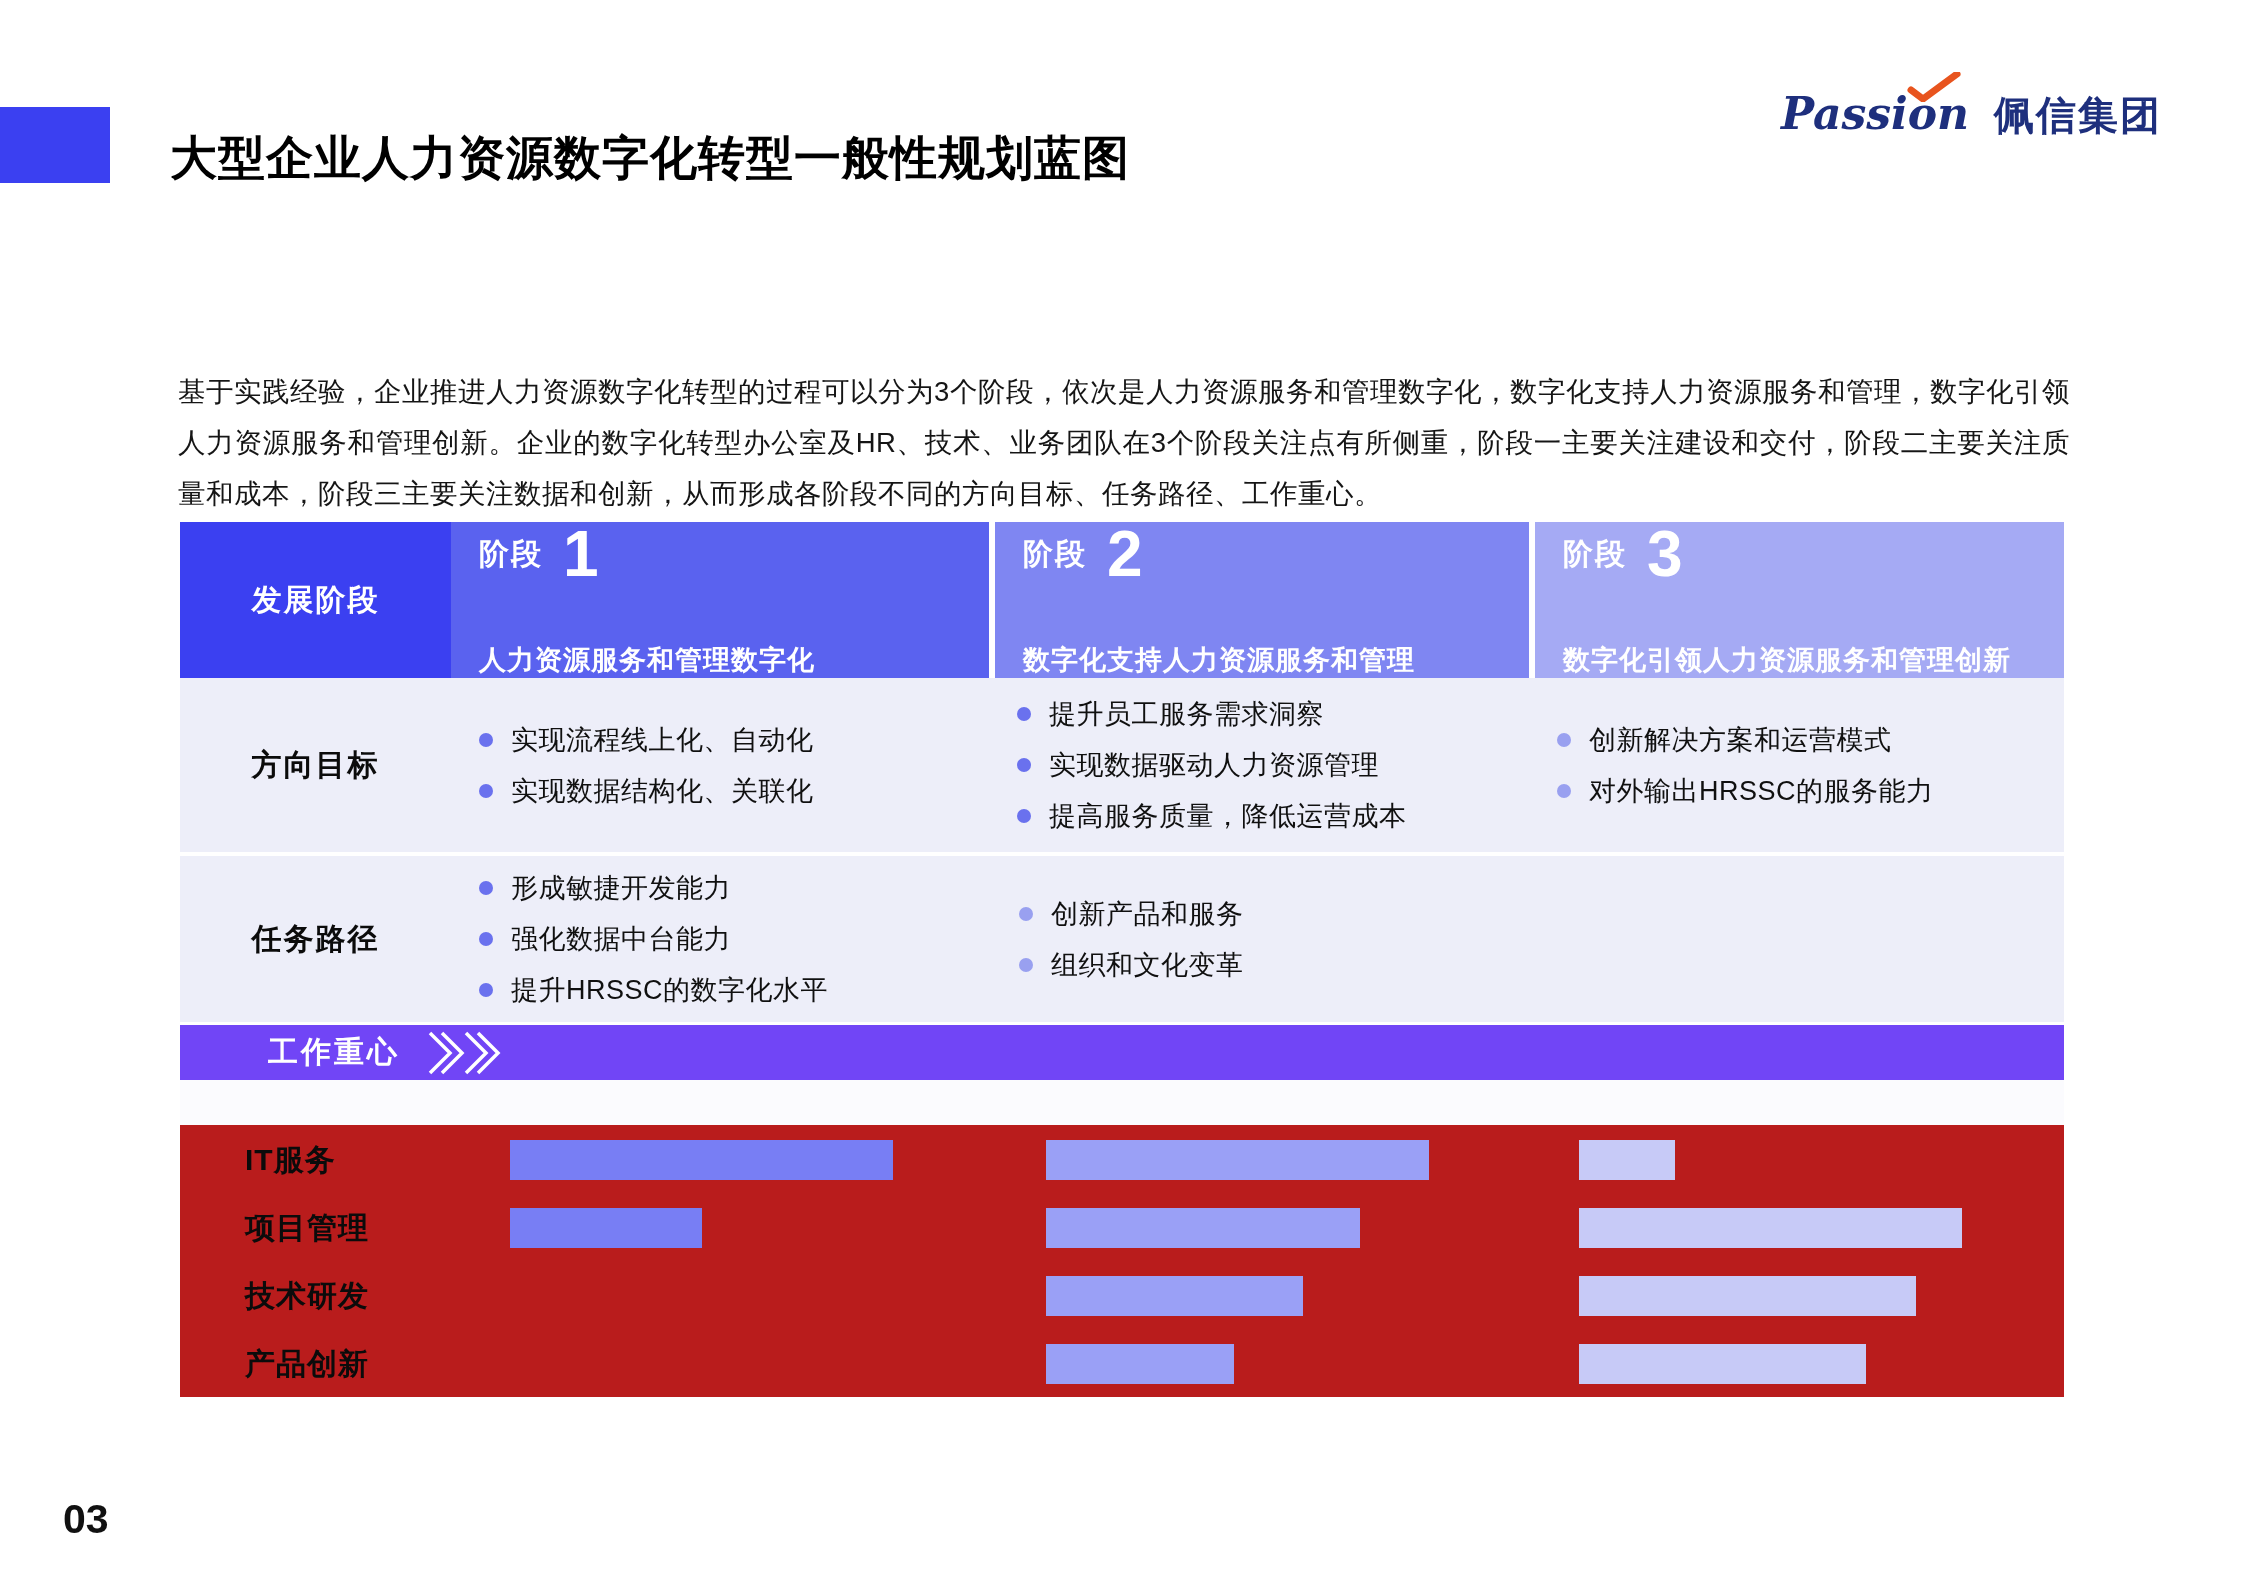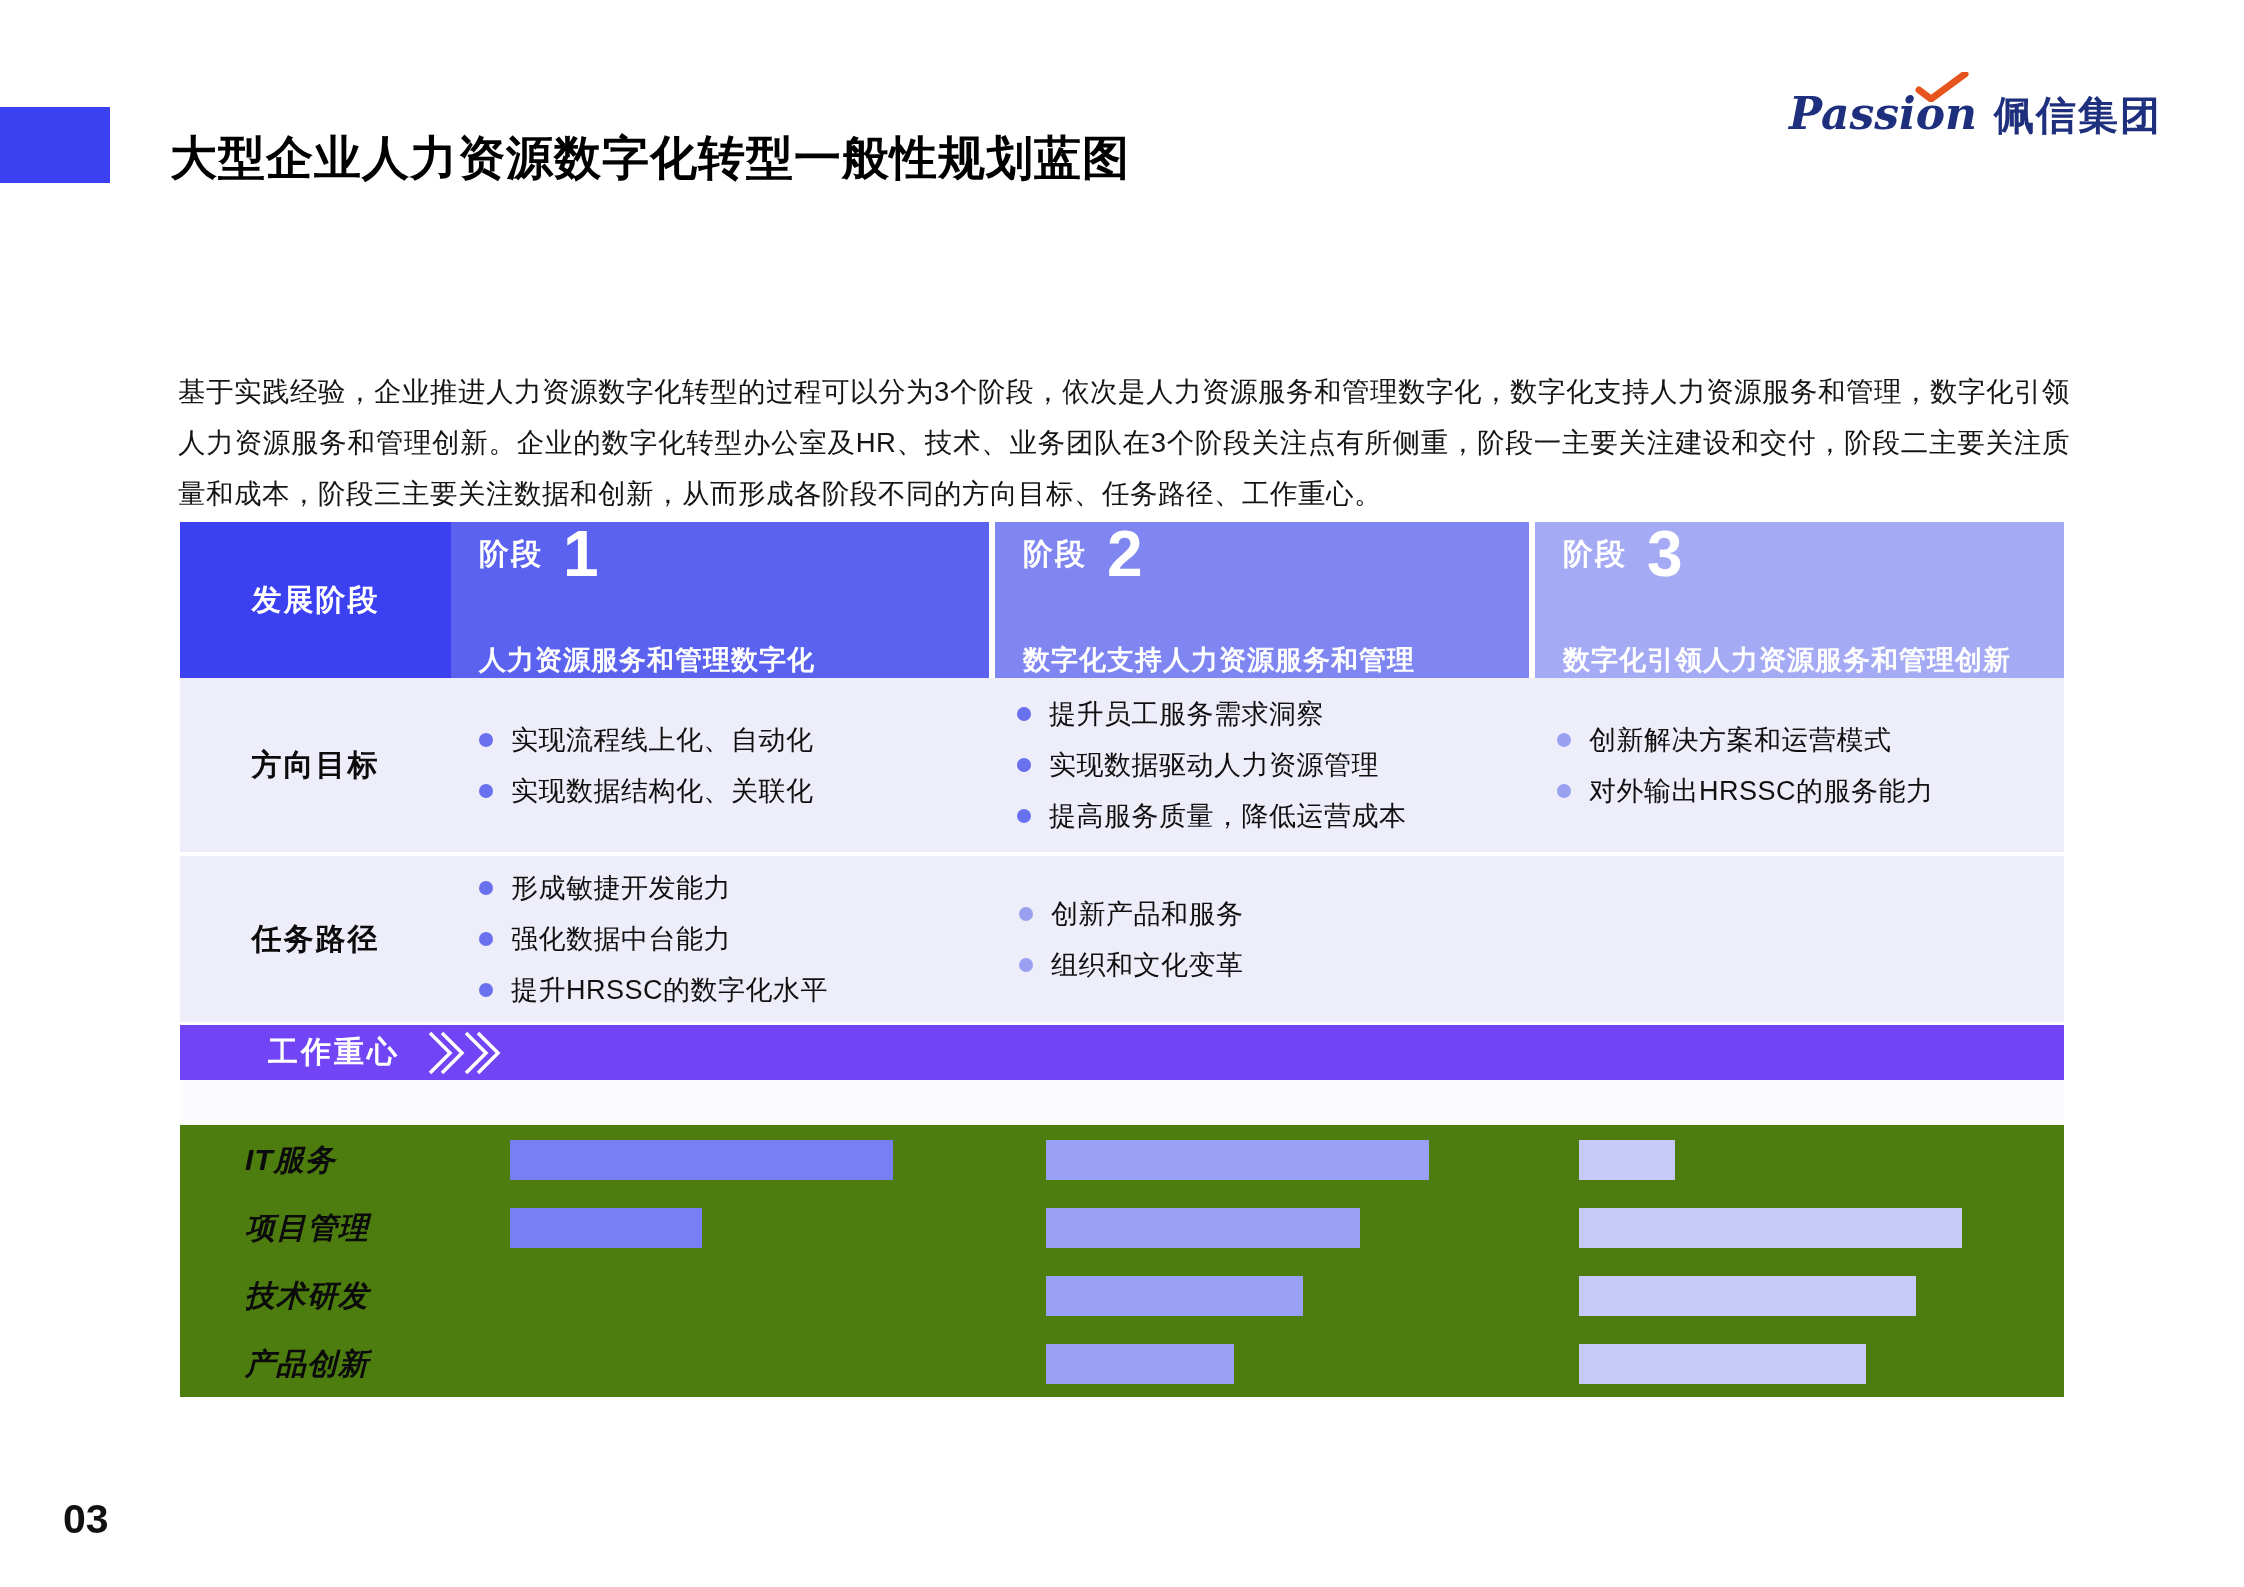--- a/index.html
+++ b/index.html
@@ -2,21 +2,21 @@
 <html><head>
 <meta charset="utf-8">
 <style>
   html,body{margin:0;padding:0;background:#ffffff;}
   body{font-family:"Liberation Sans","DejaVu Sans",sans-serif;color:#111;}
   .slide{position:relative;width:2244px;height:1587px;background:#ffffff;overflow:hidden;}
 
   
   .accent-bar{position:absolute;left:0;top:107px;width:110px;height:76px;background:#3B40F1;}
   .page-title{position:absolute;left:170px;top:96px;font-size:47px;font-weight:bold;color:#000;letter-spacing:1px;white-space:nowrap;}
-  .logo{position:absolute;right:82px;top:88px;display:flex;align-items:baseline;gap:17px;}
+  .logo{position:absolute;right:82px;top:88px;display:flex;align-items:baseline;gap:25px;}
   .logo-passion{font-family:"DejaVu Serif","Liberation Serif",serif;font-style:italic;font-weight:bold;font-size:44px;color:#1E2F7D;position:relative;}
   .logo-check{position:absolute;right:8px;top:-16px;}
   .logo-cn{font-size:40px;font-weight:bold;color:#1E2F7D;letter-spacing:2px;}
 
   
   .intro{position:absolute;left:178px;top:338px;width:1892px;font-size:27.5px;line-height:51px;color:#151515;text-align:justify;letter-spacing:0.5px;}
 
   
   .table{position:absolute;left:180px;top:522px;width:1884px;}
   .thead{display:flex;height:156px;border-radius:12px;}
@@ -44,21 +44,21 @@
   .dot{width:14px;height:14px;border-radius:50%;flex:0 0 auto;margin-right:18px;}
 
   
   .banner{height:55px;background:#7145F6;display:flex;align-items:center;padding-left:88px;box-sizing:border-box;}
   .banner-label{color:#fff;font-size:30px;font-weight:bold;letter-spacing:3px;}
   .banner-chevrons{margin-left:26px;display:flex;}
 
   .chart-gap{height:45px;background:#FBFBFE;}
 
   
-  .chart{background:#4d7c0f;height:272px;box-sizing:border-box;padding-top:15px;position:relative;font-style:italic;}
+  .chart{background:#b91c1c;height:272px;box-sizing:border-box;padding-top:15px;position:relative;}
   .chart-row{position:relative;height:68px;}
   .chart-label{position:absolute;left:5px;top:0;width:310px;height:40px;line-height:40px;text-align:left;padding-left:60px;box-sizing:border-box;font-size:30px;font-weight:bold;color:#0b0b0b;letter-spacing:1px;}
   .bar{position:absolute;top:0;height:40px;}
 
   .page-number{position:absolute;left:63px;top:1496px;font-size:41px;font-weight:bold;color:#111;}
 </style>
 </head>
 <body>
 
 <div class="slide">

